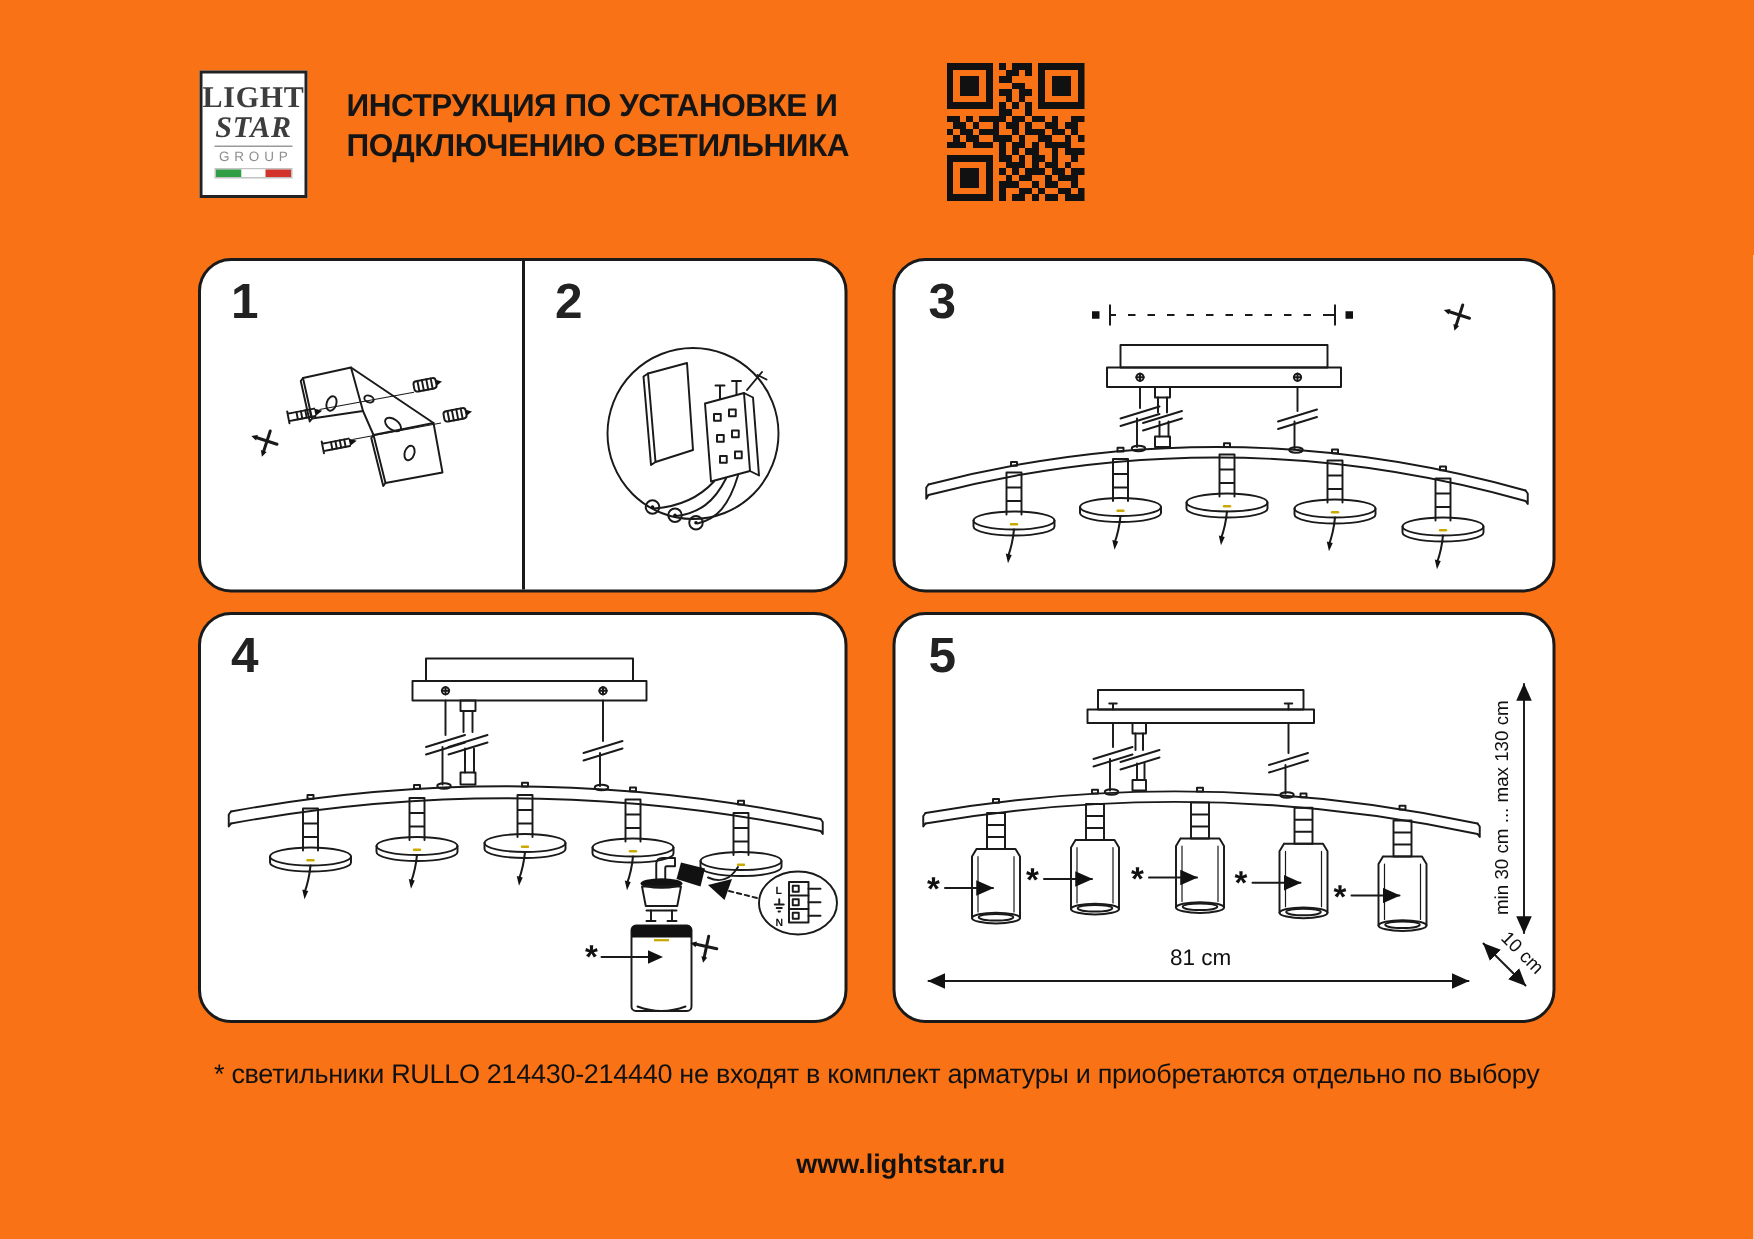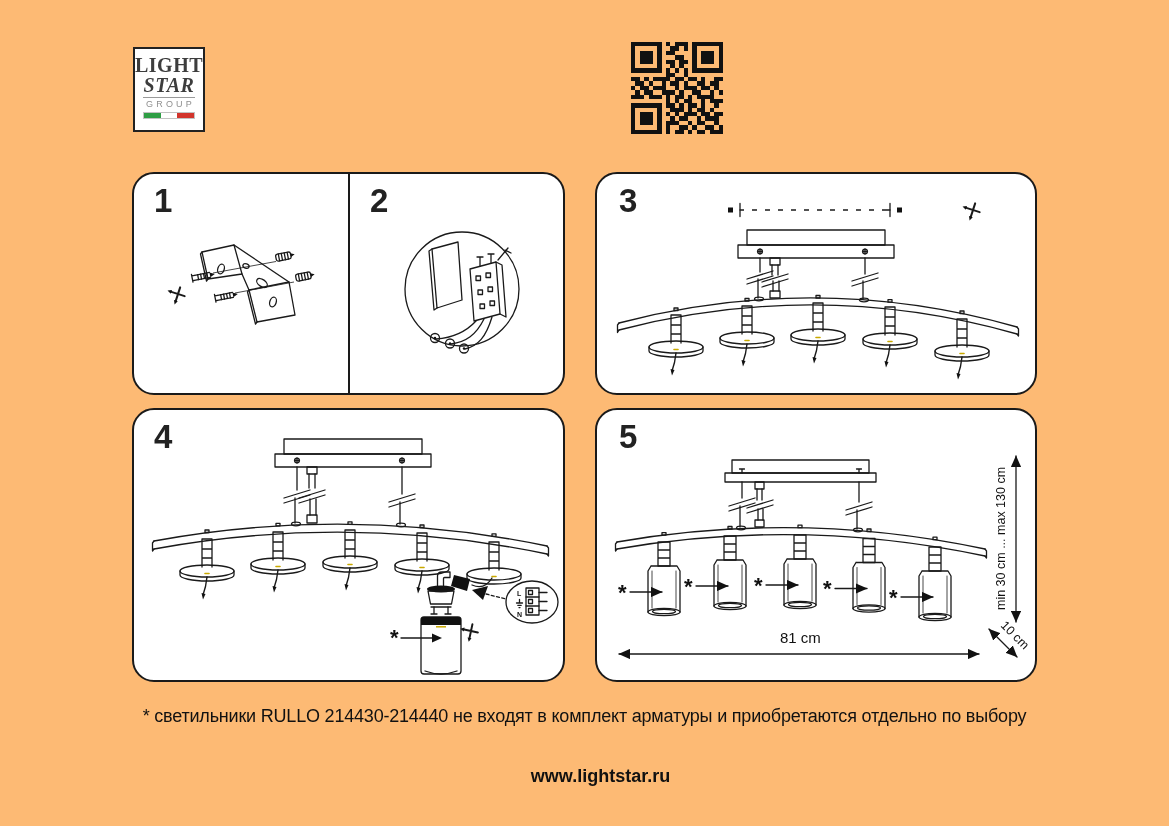--- a/index.html
+++ b/index.html
@@ -1,16 +1,16 @@
 <!DOCTYPE html>
 <html><head>
 <meta charset="utf-8">
 <style>
   html,body{margin:0;padding:0;background:#fff;}
-  #page{position:relative;width:1169px;height:826px;background:#fdba74;overflow:hidden;
+  #page{position:relative;width:1169px;height:826px;background:#f97316;overflow:hidden;
         font-family:"Liberation Sans",sans-serif;color:#111;}
   
   .logo-box{position:absolute;left:133px;top:47px;width:72px;height:85px;
             border:2px solid #222;box-sizing:border-box;text-align:center;background:#fff;}
   .logo-w1{font-family:"Liberation Serif",serif;font-size:20px;font-weight:700;color:#3d3d3d;
            line-height:19px;margin-top:7px;letter-spacing:0.5px;}
   .logo-w2{font-family:"Liberation Serif",serif;font-size:20px;font-weight:700;color:#3d3d3d;
            line-height:20px;letter-spacing:0.5px;font-style:italic;}
   .logo-rule{width:52px;height:1px;background:#9a9a9a;margin:2px auto 1px;}
   .logo-w3{font-size:9px;color:#8f8f8f;letter-spacing:3.2px;line-height:10px;margin-left:3px;}
@@ -54,20 +54,24 @@
     <div class="logo-w2">STAR</div>
     <div class="logo-rule"></div>
     <div class="logo-w3">GROUP</div>
     <div class="logo-flag">
       <span style="background:#2f9e45"></span>
         <span style="background:#fff"></span>
         <span style="background:#d2342c"></span>
     </div>
   </div>
 
+  <div class="title">
+    <div>ИНСТРУКЦИЯ ПО УСТАНОВКЕ И</div>
+    <div>ПОДКЛЮЧЕНИЮ СВЕТИЛЬНИКА</div>
+  </div>
 
   <svg id="qr" width="92" height="92" viewBox="0 0 92.4 92.4" shape-rendering="crispEdges">
       <path d="M0,0h4.4v4.4h-4.4zM4.4,0h4.4v4.4h-4.4zM8.8,0h4.4v4.4h-4.4zM13.200000000000001,0h4.4v4.4h-4.4zM17.6,0h4.4v4.4h-4.4zM22,0h4.4v4.4h-4.4zM26.400000000000002,0h4.4v4.4h-4.4zM35.2,0h4.4v4.4h-4.4zM44,0h4.4v4.4h-4.4zM48.400000000000006,0h4.4v4.4h-4.4zM52.800000000000004,0h4.4v4.4h-4.4zM61.60000000000001,0h4.4v4.4h-4.4zM66,0h4.4v4.4h-4.4zM70.4,0h4.4v4.4h-4.4zM74.80000000000001,0h4.4v4.4h-4.4zM79.2,0h4.4v4.4h-4.4zM83.60000000000001,0h4.4v4.4h-4.4zM88,0h4.4v4.4h-4.4zM0,4.4h4.4v4.4h-4.4zM26.400000000000002,4.4h4.4v4.4h-4.4zM39.6,4.4h4.4v4.4h-4.4zM44,4.4h4.4v4.4h-4.4zM52.800000000000004,4.4h4.4v4.4h-4.4zM61.60000000000001,4.4h4.4v4.4h-4.4zM88,4.4h4.4v4.4h-4.4zM0,8.8h4.4v4.4h-4.4zM8.8,8.8h4.4v4.4h-4.4zM13.200000000000001,8.8h4.4v4.4h-4.4zM17.6,8.8h4.4v4.4h-4.4zM26.400000000000002,8.8h4.4v4.4h-4.4zM35.2,8.8h4.4v4.4h-4.4zM39.6,8.8h4.4v4.4h-4.4zM61.60000000000001,8.8h4.4v4.4h-4.4zM70.4,8.8h4.4v4.4h-4.4zM74.80000000000001,8.8h4.4v4.4h-4.4zM79.2,8.8h4.4v4.4h-4.4zM88,8.8h4.4v4.4h-4.4zM0,13.200000000000001h4.4v4.4h-4.4zM8.8,13.200000000000001h4.4v4.4h-4.4zM13.200000000000001,13.200000000000001h4.4v4.4h-4.4zM17.6,13.200000000000001h4.4v4.4h-4.4zM26.400000000000002,13.200000000000001h4.4v4.4h-4.4zM44,13.200000000000001h4.4v4.4h-4.4zM48.400000000000006,13.200000000000001h4.4v4.4h-4.4zM61.60000000000001,13.200000000000001h4.4v4.4h-4.4zM70.4,13.200000000000001h4.4v4.4h-4.4zM74.80000000000001,13.200000000000001h4.4v4.4h-4.4zM79.2,13.200000000000001h4.4v4.4h-4.4zM88,13.200000000000001h4.4v4.4h-4.4zM0,17.6h4.4v4.4h-4.4zM8.8,17.6h4.4v4.4h-4.4zM13.200000000000001,17.6h4.4v4.4h-4.4zM17.6,17.6h4.4v4.4h-4.4zM26.400000000000002,17.6h4.4v4.4h-4.4zM35.2,17.6h4.4v4.4h-4.4zM39.6,17.6h4.4v4.4h-4.4zM48.400000000000006,17.6h4.4v4.4h-4.4zM52.800000000000004,17.6h4.4v4.4h-4.4zM61.60000000000001,17.6h4.4v4.4h-4.4zM70.4,17.6h4.4v4.4h-4.4zM74.80000000000001,17.6h4.4v4.4h-4.4zM79.2,17.6h4.4v4.4h-4.4zM88,17.6h4.4v4.4h-4.4zM0,22h4.4v4.4h-4.4zM26.400000000000002,22h4.4v4.4h-4.4zM39.6,22h4.4v4.4h-4.4zM48.400000000000006,22h4.4v4.4h-4.4zM61.60000000000001,22h4.4v4.4h-4.4zM88,22h4.4v4.4h-4.4zM0,26.400000000000002h4.4v4.4h-4.4zM4.4,26.400000000000002h4.4v4.4h-4.4zM8.8,26.400000000000002h4.4v4.4h-4.4zM13.200000000000001,26.400000000000002h4.4v4.4h-4.4zM17.6,26.400000000000002h4.4v4.4h-4.4zM22,26.400000000000002h4.4v4.4h-4.4zM26.400000000000002,26.400000000000002h4.4v4.4h-4.4zM35.2,26.400000000000002h4.4v4.4h-4.4zM44,26.400000000000002h4.4v4.4h-4.4zM52.800000000000004,26.400000000000002h4.4v4.4h-4.4zM61.60000000000001,26.400000000000002h4.4v4.4h-4.4zM66,26.400000000000002h4.4v4.4h-4.4zM70.4,26.400000000000002h4.4v4.4h-4.4zM74.80000000000001,26.400000000000002h4.4v4.4h-4.4zM79.2,26.400000000000002h4.4v4.4h-4.4zM83.60000000000001,26.400000000000002h4.4v4.4h-4.4zM88,26.400000000000002h4.4v4.4h-4.4zM35.2,30.800000000000004h4.4v4.4h-4.4zM39.6,30.800000000000004h4.4v4.4h-4.4zM52.800000000000004,30.800000000000004h4.4v4.4h-4.4zM0,35.2h4.4v4.4h-4.4zM4.4,35.2h4.4v4.4h-4.4zM13.200000000000001,35.2h4.4v4.4h-4.4zM22,35.2h4.4v4.4h-4.4zM26.400000000000002,35.2h4.4v4.4h-4.4zM30.800000000000004,35.2h4.4v4.4h-4.4zM35.2,35.2h4.4v4.4h-4.4zM44,35.2h4.4v4.4h-4.4zM48.400000000000006,35.2h4.4v4.4h-4.4zM57.2,35.2h4.4v4.4h-4.4zM61.60000000000001,35.2h4.4v4.4h-4.4zM70.4,35.2h4.4v4.4h-4.4zM83.60000000000001,35.2h4.4v4.4h-4.4zM88,35.2h4.4v4.4h-4.4zM4.4,39.6h4.4v4.4h-4.4zM8.8,39.6h4.4v4.4h-4.4zM17.6,39.6h4.4v4.4h-4.4zM30.800000000000004,39.6h4.4v4.4h-4.4zM39.6,39.6h4.4v4.4h-4.4zM44,39.6h4.4v4.4h-4.4zM52.800000000000004,39.6h4.4v4.4h-4.4zM66,39.6h4.4v4.4h-4.4zM70.4,39.6h4.4v4.4h-4.4zM79.2,39.6h4.4v4.4h-4.4zM83.60000000000001,39.6h4.4v4.4h-4.4zM0,44h4.4v4.4h-4.4zM8.8,44h4.4v4.4h-4.4zM13.200000000000001,44h4.4v4.4h-4.4zM22,44h4.4v4.4h-4.4zM26.400000000000002,44h4.4v4.4h-4.4zM30.800000000000004,44h4.4v4.4h-4.4zM44,44h4.4v4.4h-4.4zM52.800000000000004,44h4.4v4.4h-4.4zM57.2,44h4.4v4.4h-4.4zM61.60000000000001,44h4.4v4.4h-4.4zM70.4,44h4.4v4.4h-4.4zM74.80000000000001,44h4.4v4.4h-4.4zM83.60000000000001,44h4.4v4.4h-4.4zM4.4,48.400000000000006h4.4v4.4h-4.4zM13.200000000000001,48.400000000000006h4.4v4.4h-4.4zM17.6,48.400000000000006h4.4v4.4h-4.4zM30.800000000000004,48.400000000000006h4.4v4.4h-4.4zM35.2,48.400000000000006h4.4v4.4h-4.4zM39.6,48.400000000000006h4.4v4.4h-4.4zM48.400000000000006,48.400000000000006h4.4v4.4h-4.4zM61.60000000000001,48.400000000000006h4.4v4.4h-4.4zM66,48.400000000000006h4.4v4.4h-4.4zM79.2,48.400000000000006h4.4v4.4h-4.4zM88,48.400000000000006h4.4v4.4h-4.4zM0,52.800000000000004h4.4v4.4h-4.4zM4.4,52.800000000000004h4.4v4.4h-4.4zM8.8,52.800000000000004h4.4v4.4h-4.4zM17.6,52.800000000000004h4.4v4.4h-4.4zM22,52.800000000000004h4.4v4.4h-4.4zM26.400000000000002,52.800000000000004h4.4v4.4h-4.4zM35.2,52.800000000000004h4.4v4.4h-4.4zM44,52.800000000000004h4.4v4.4h-4.4zM48.400000000000006,52.800000000000004h4.4v4.4h-4.4zM57.2,52.800000000000004h4.4v4.4h-4.4zM66,52.800000000000004h4.4v4.4h-4.4zM70.4,52.800000000000004h4.4v4.4h-4.4zM74.80000000000001,52.800000000000004h4.4v4.4h-4.4zM79.2,52.800000000000004h4.4v4.4h-4.4zM35.2,57.2h4.4v4.4h-4.4zM44,57.2h4.4v4.4h-4.4zM52.800000000000004,57.2h4.4v4.4h-4.4zM57.2,57.2h4.4v4.4h-4.4zM70.4,57.2h4.4v4.4h-4.4zM79.2,57.2h4.4v4.4h-4.4zM83.60000000000001,57.2h4.4v4.4h-4.4zM88,57.2h4.4v4.4h-4.4zM0,61.60000000000001h4.4v4.4h-4.4zM4.4,61.60000000000001h4.4v4.4h-4.4zM8.8,61.60000000000001h4.4v4.4h-4.4zM13.200000000000001,61.60000000000001h4.4v4.4h-4.4zM17.6,61.60000000000001h4.4v4.4h-4.4zM22,61.60000000000001h4.4v4.4h-4.4zM26.400000000000002,61.60000000000001h4.4v4.4h-4.4zM35.2,61.60000000000001h4.4v4.4h-4.4zM39.6,61.60000000000001h4.4v4.4h-4.4zM48.400000000000006,61.60000000000001h4.4v4.4h-4.4zM57.2,61.60000000000001h4.4v4.4h-4.4zM61.60000000000001,61.60000000000001h4.4v4.4h-4.4zM70.4,61.60000000000001h4.4v4.4h-4.4zM83.60000000000001,61.60000000000001h4.4v4.4h-4.4zM0,66h4.4v4.4h-4.4zM26.400000000000002,66h4.4v4.4h-4.4zM39.6,66h4.4v4.4h-4.4zM44,66h4.4v4.4h-4.4zM48.400000000000006,66h4.4v4.4h-4.4zM57.2,66h4.4v4.4h-4.4zM66,66h4.4v4.4h-4.4zM70.4,66h4.4v4.4h-4.4zM79.2,66h4.4v4.4h-4.4zM0,70.4h4.4v4.4h-4.4zM8.8,70.4h4.4v4.4h-4.4zM13.200000000000001,70.4h4.4v4.4h-4.4zM17.6,70.4h4.4v4.4h-4.4zM26.400000000000002,70.4h4.4v4.4h-4.4zM35.2,70.4h4.4v4.4h-4.4zM44,70.4h4.4v4.4h-4.4zM52.800000000000004,70.4h4.4v4.4h-4.4zM57.2,70.4h4.4v4.4h-4.4zM61.60000000000001,70.4h4.4v4.4h-4.4zM70.4,70.4h4.4v4.4h-4.4zM74.80000000000001,70.4h4.4v4.4h-4.4zM83.60000000000001,70.4h4.4v4.4h-4.4zM88,70.4h4.4v4.4h-4.4zM0,74.80000000000001h4.4v4.4h-4.4zM8.8,74.80000000000001h4.4v4.4h-4.4zM13.200000000000001,74.80000000000001h4.4v4.4h-4.4zM17.6,74.80000000000001h4.4v4.4h-4.4zM26.400000000000002,74.80000000000001h4.4v4.4h-4.4zM39.6,74.80000000000001h4.4v4.4h-4.4zM48.400000000000006,74.80000000000001h4.4v4.4h-4.4zM52.800000000000004,74.80000000000001h4.4v4.4h-4.4zM66,74.80000000000001h4.4v4.4h-4.4zM74.80000000000001,74.80000000000001h4.4v4.4h-4.4zM79.2,74.80000000000001h4.4v4.4h-4.4zM83.60000000000001,74.80000000000001h4.4v4.4h-4.4zM0,79.2h4.4v4.4h-4.4zM8.8,79.2h4.4v4.4h-4.4zM13.200000000000001,79.2h4.4v4.4h-4.4zM17.6,79.2h4.4v4.4h-4.4zM26.400000000000002,79.2h4.4v4.4h-4.4zM35.2,79.2h4.4v4.4h-4.4zM39.6,79.2h4.4v4.4h-4.4zM44,79.2h4.4v4.4h-4.4zM57.2,79.2h4.4v4.4h-4.4zM66,79.2h4.4v4.4h-4.4zM70.4,79.2h4.4v4.4h-4.4zM83.60000000000001,79.2h4.4v4.4h-4.4zM0,83.60000000000001h4.4v4.4h-4.4zM26.400000000000002,83.60000000000001h4.4v4.4h-4.4zM35.2,83.60000000000001h4.4v4.4h-4.4zM48.400000000000006,83.60000000000001h4.4v4.4h-4.4zM52.800000000000004,83.60000000000001h4.4v4.4h-4.4zM61.60000000000001,83.60000000000001h4.4v4.4h-4.4zM74.80000000000001,83.60000000000001h4.4v4.4h-4.4zM79.2,83.60000000000001h4.4v4.4h-4.4zM88,83.60000000000001h4.4v4.4h-4.4zM0,88h4.4v4.4h-4.4zM4.4,88h4.4v4.4h-4.4zM8.8,88h4.4v4.4h-4.4zM13.200000000000001,88h4.4v4.4h-4.4zM17.6,88h4.4v4.4h-4.4zM22,88h4.4v4.4h-4.4zM26.400000000000002,88h4.4v4.4h-4.4zM35.2,88h4.4v4.4h-4.4zM44,88h4.4v4.4h-4.4zM48.400000000000006,88h4.4v4.4h-4.4zM57.2,88h4.4v4.4h-4.4zM66,88h4.4v4.4h-4.4zM70.4,88h4.4v4.4h-4.4zM79.2,88h4.4v4.4h-4.4zM83.60000000000001,88h4.4v4.4h-4.4zM88,88h4.4v4.4h-4.4z" fill="#111"></path>
     </svg>
 
 
   <div class="panel" id="p12">
     <div class="divider"></div>
     <div class="stepnum" style="left:20px;top:10px">1</div>
     <div class="stepnum" style="left:236px;top:10px">2</div>

